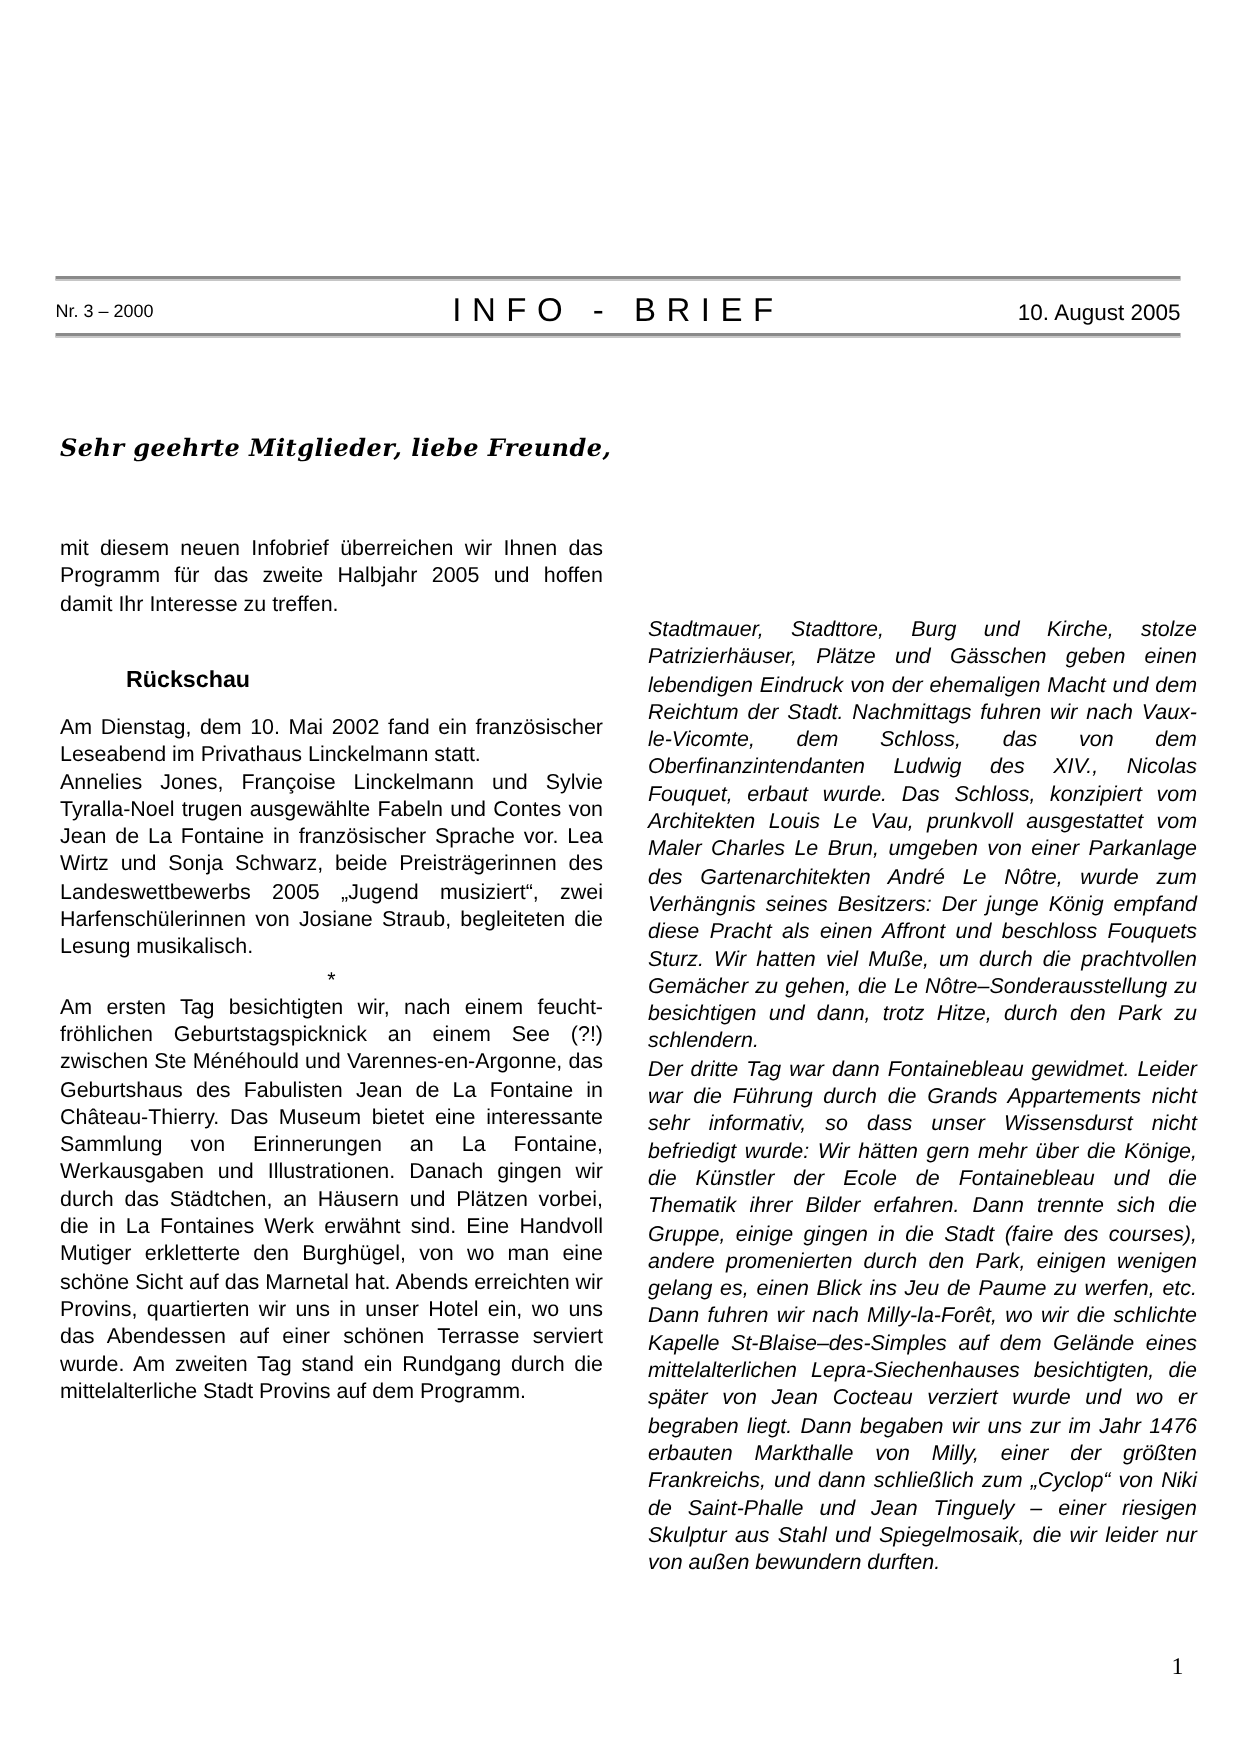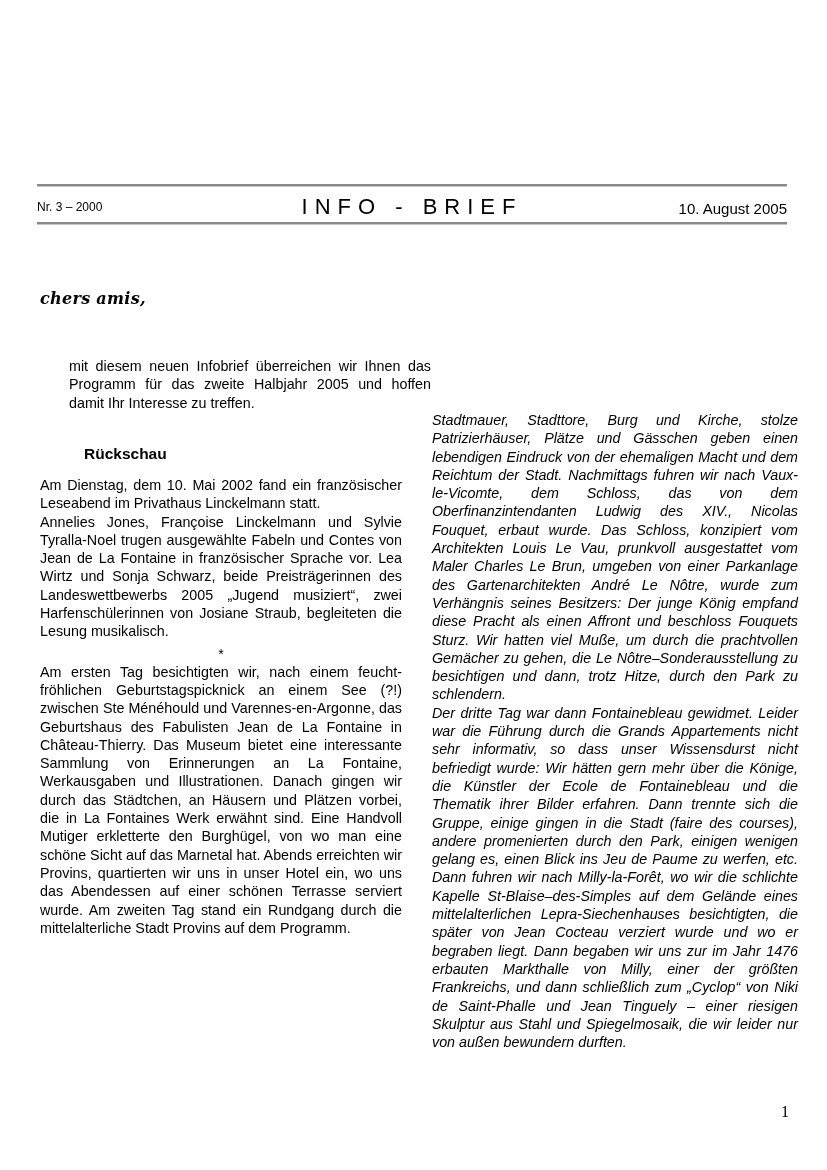--- a/index.html
+++ b/index.html
@@ -6,40 +6,40 @@
   body { width: 827px; height: 1170px; position: relative; overflow: hidden; color: #000; font-family: "Liberation Sans", sans-serif; }
   .rule { position: absolute; left: 37px; width: 750px; height: 2px; background: #8a8a8a; border-bottom: 1px solid #c8c8c8; }
   .hdr { position: absolute; top: 194px; left: 37px; width: 750px; height: 24px; }
   .hdr-left { position: absolute; left: 0; top: 6px; font-size: 12px; }
   .hdr-title { position: absolute; left: 0; right: 0; top: 0; text-align: center; font-size: 22px; letter-spacing: 7px; }
   .hdr-right { position: absolute; right: 0; top: 6px; font-size: 15px; }
   .salute { position: absolute; left: 40px; top: 286px; width: 380px; font-family: "DejaVu Serif", serif; font-style: italic; font-weight: bold; font-size: 16px; line-height: 25px; letter-spacing: 0.3px; }
   .col { position: absolute; font-size: 14.3px; line-height: 18.3px; text-align: justify; }
   .col p { margin: 0; }
   .col-left { left: 40px; width: 362px; }
-  .intro { top: 357px; margin-left: 29px; }
+  .intro { top: 357px; }
   .rueck-h { position: absolute; left: 40px; top: 445px; font-size: 15.5px; font-weight: bold; margin-left: 44px; }
   .rueck { top: 476px; }
   .star { text-align: center !important; margin: 0 !important; }
   .col-right { left: 432px; width: 366px; top: 411px; font-style: italic; }
   .pageno { position: absolute; left: 781px; top: 1103px; font-family: "Liberation Serif", serif; font-size: 16px; }
 </style>
 </head>
 <body>
 
 <div class="rule" style="top:184px;"></div>
 <div class="hdr">
   <span class="hdr-left">Nr. 3 – 2000</span>
   <span class="hdr-title">INFO - BRIEF</span>
   <span class="hdr-right">10. August  2005</span>
 </div>
 <div class="rule" style="top:222px;"></div>
 
 <div class="salute">
-  <div>chers amis,</div>
+  <div>Sehr geehrte Mitglieder, liebe Freunde,</div>
 </div>
 
 <div class="col col-left intro">
   <p>mit diesem neuen Infobrief überreichen wir Ihnen das Programm für das zweite Halbjahr 2005 und hoffen damit Ihr Interesse zu treffen.</p>
 </div>
 
 <div class="rueck-h">Rückschau</div>
 
 <div class="col col-left rueck">
   <p>Am Dienstag, dem 10. Mai 2002 fand ein französischer Leseabend im  Privathaus Linckelmann statt.</p>

